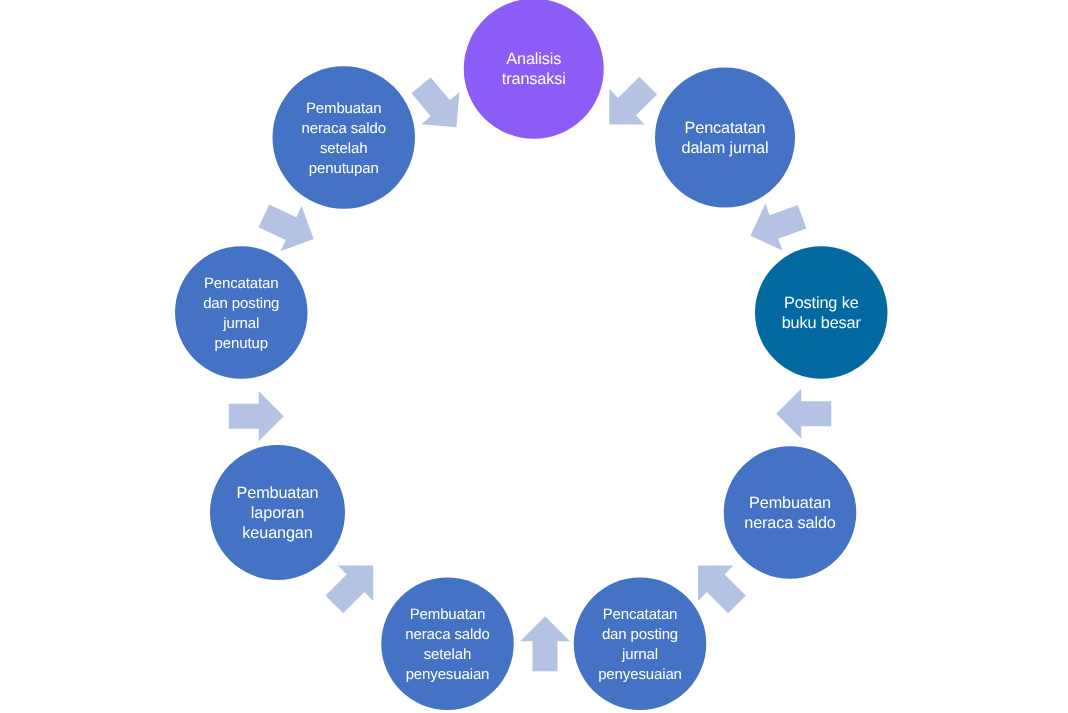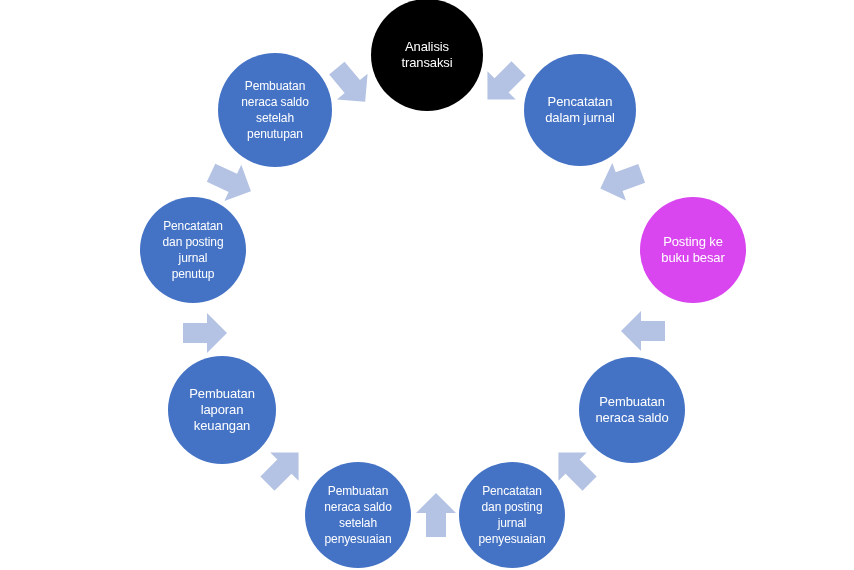--- a/index.html
+++ b/index.html
@@ -76,29 +76,29 @@
         <use xlink:href="#block-arrow" fill="#B4C3E3" transform="translate(574,468) rotate(225) scale(1)"></use>
         <use xlink:href="#block-arrow" fill="#B4C3E3" transform="translate(436,515) rotate(270) scale(1)"></use>
         <use xlink:href="#block-arrow" fill="#B4C3E3" transform="translate(283,468) rotate(315) scale(1)"></use>
         <use xlink:href="#block-arrow" fill="#B4C3E3" transform="translate(205,333) rotate(0) scale(1)"></use>
         <use xlink:href="#block-arrow" fill="#B4C3E3" transform="translate(231,182) rotate(25) scale(1)"></use>
         <use xlink:href="#block-arrow" fill="#B4C3E3" transform="translate(351,85) rotate(50) scale(1)"></use>
       </g>
   </svg>
 
   <div class="node-layer">
-    <div class="cycle-node" style="left: 371px; top: -1px; width: 112px; height: 112px; background: #000000;">
+    <div class="cycle-node" style="left: 371px; top: -1px; width: 112px; height: 112px; background: #8b5cf6;">
       <span class="cycle-node-label" style="font-size: 13px; color: rgb(255, 255, 255);">Analisis
 transaksi</span>
     </div>
     <div class="cycle-node" style="left: 524px; top: 54px; width: 112px; height: 112px; background: rgb(68, 114, 196);">
       <span class="cycle-node-label" style="font-size: 13px; color: rgb(255, 255, 255);">Pencatatan
 dalam jurnal</span>
     </div>
-    <div class="cycle-node" style="left: 640px; top: 197px; width: 106px; height: 106px; background: #d946ef;">
+    <div class="cycle-node" style="left: 604px; top: 197px; width: 106px; height: 106px; background: #0369a1;">
       <span class="cycle-node-label" style="font-size: 13px; color: rgb(255, 255, 255);">Posting ke
 buku besar</span>
     </div>
     <div class="cycle-node" style="left: 579px; top: 357px; width: 106px; height: 106px; background: rgb(68, 114, 196);">
       <span class="cycle-node-label" style="font-size: 13px; color: rgb(255, 255, 255);">Pembuatan
 neraca saldo</span>
     </div>
     <div class="cycle-node" style="left: 459px; top: 462px; width: 106px; height: 106px; background: rgb(68, 114, 196);">
       <span class="cycle-node-label" style="font-size: 12px; color: rgb(255, 255, 255);">Pencatatan
 dan posting

